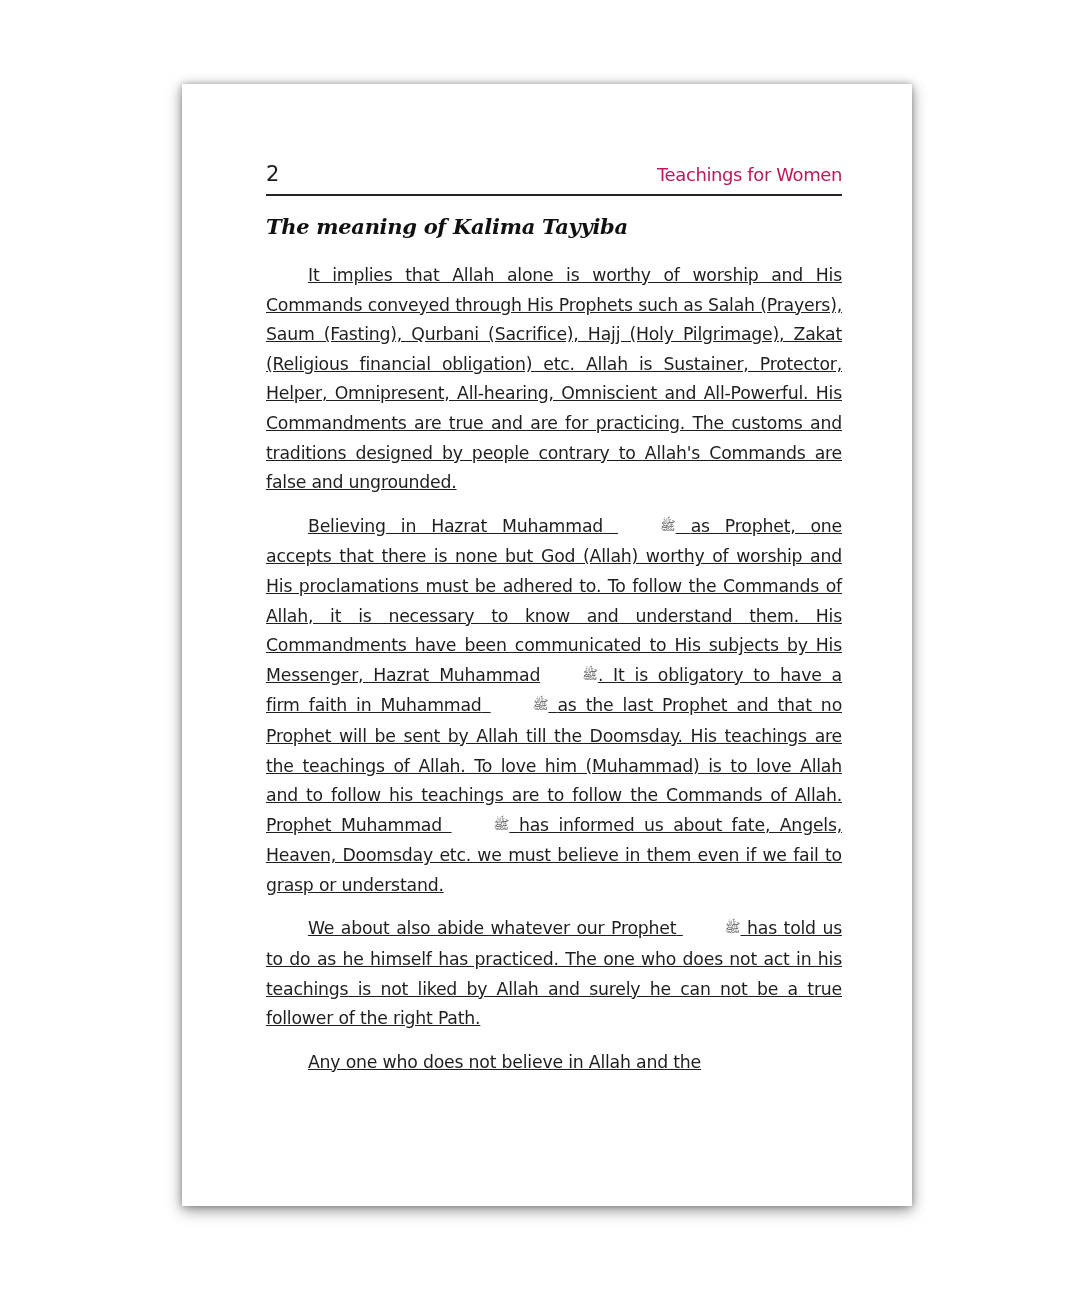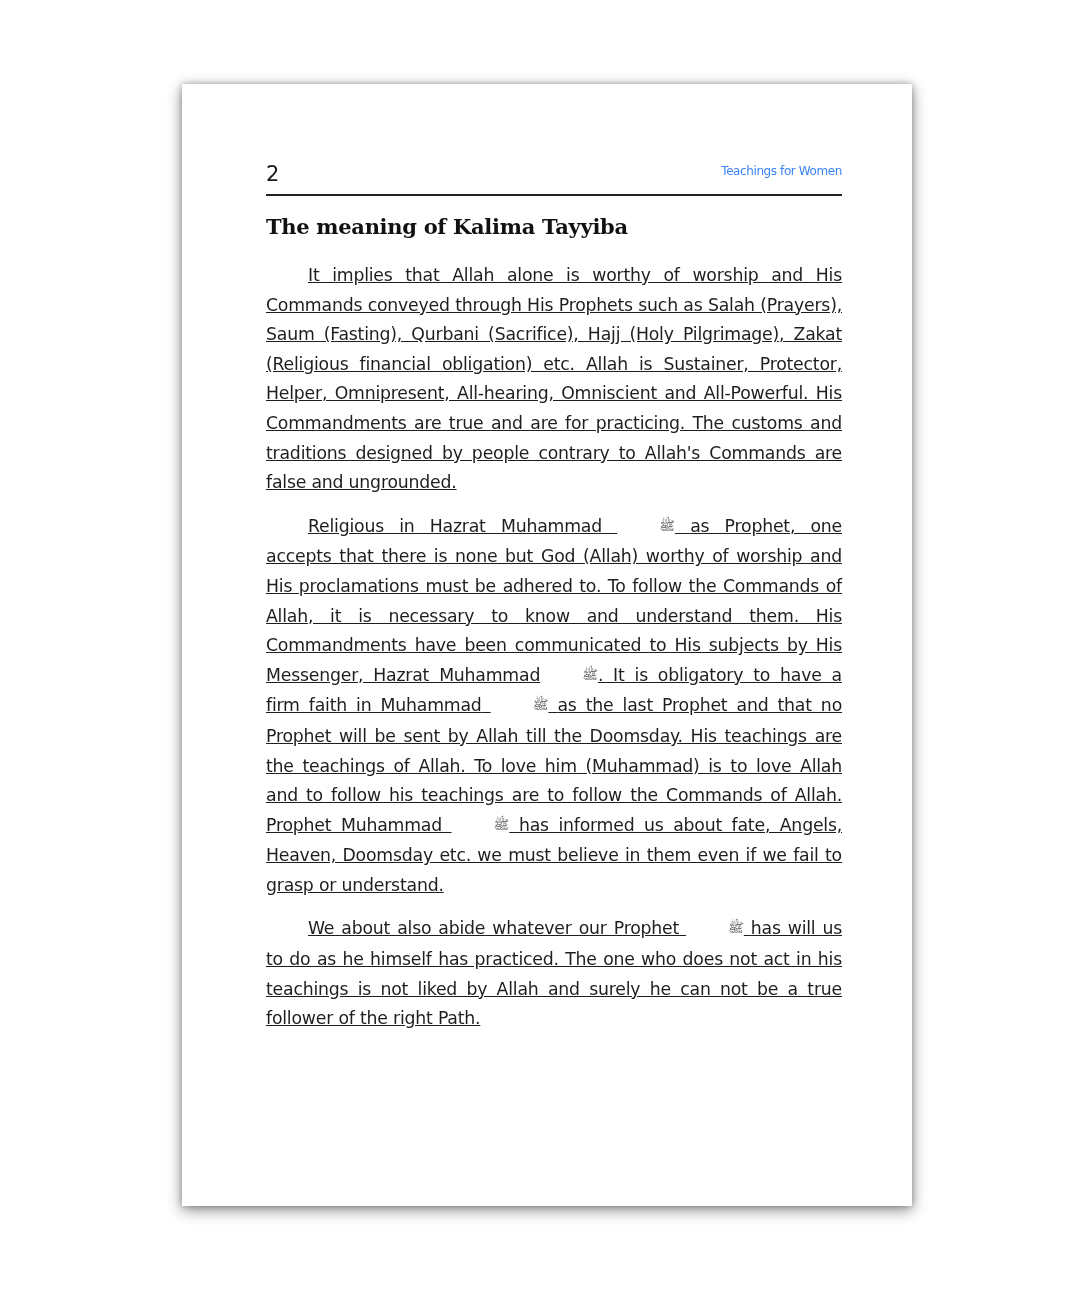--- a/index.html
+++ b/index.html
@@ -35,37 +35,38 @@
       top: 0;
       font-family: "DejaVu Sans", sans-serif;
       font-size: 21px;
       color: #1a1a1a;
     }
     .running-title {
       position: absolute;
       right: 0;
       top: 2px;
       font-family: "DejaVu Sans", sans-serif;
-      font-size: 12px;
+      font-size: 18px;
       letter-spacing: -0.4px;
-      color: #3b82f6;
+      color: #be185d;
     }
     .head-rule {
       position: absolute;
       left: 84px;
       top: 110px;
       width: 576px;
       height: 0;
       border-top: 2px solid #222;
     }
     .chapter-title {
       position: absolute;
       left: 84px;
       top: 130px;
       font-family: "DejaVu Serif", serif;
+      font-style: italic;
       font-weight: bold;
       font-size: 21px;
       color: #111;
       letter-spacing: -0.3px;
     }
     .body-text {
       position: absolute;
       left: 84px;
       top: 177px;
       width: 576px;
@@ -99,29 +100,32 @@
   <div class="head-rule"></div>
 
   <div class="chapter-title">The meaning of Kalima Tayyiba</div>
 
   <div class="body-text">
     <p class="para">
       <span>It implies that Allah alone is worthy of worship and His Commands conveyed through His Prophets such as Salah (Prayers), Saum (Fasting), Qurbani (Sacrifice), Hajj (Holy Pilgrimage), Zakat (Religious financial obligation) etc. Allah is Sustainer, Protector, Helper, Omnipresent, All-hearing, Omniscient and All-Powerful. His Commandments are true and are for practicing. The customs and traditions designed by people contrary to Allah's Commands are false and ungrounded.</span>
     </p>
 
     <p class="para">
-      <span>Religious in Hazrat Muhammad</span>
+      <span>Believing in Hazrat Muhammad</span>
       <span class="saw">ﷺ</span>
       <span>as Prophet, one accepts that there is none but God (Allah) worthy of worship and His proclamations must be adhered to. To follow the Commands of Allah, it is necessary to know and understand them. His Commandments have been communicated to His subjects by His Messenger, Hazrat Muhammad</span><span class="saw">ﷺ</span><span>. It is obligatory to have a firm faith in Muhammad</span>
       <span class="saw">ﷺ</span>
       <span>as the last Prophet and that no Prophet will be sent by Allah till the Doomsday. His teachings are the teachings of Allah. To love him (Muhammad) is to love Allah and to follow his teachings are to follow the Commands of Allah. Prophet Muhammad</span>
       <span class="saw">ﷺ</span>
       <span>has informed us about fate, Angels, Heaven, Doomsday etc. we must believe in them even if we fail to grasp or understand.</span>
     </p>
 
     <p class="para">
       <span>We about also abide whatever our Prophet</span>
       <span class="saw">ﷺ</span>
-      <span>has will us to do as he himself has practiced. The one who does not act in his teachings is not liked by Allah and surely he can not be a true follower of the right Path.</span>
+      <span>has told us to do as he himself has practiced. The one who does not act in his teachings is not liked by Allah and surely he can not be a true follower of the right Path.</span>
     </p>
 
+    <p class="para">
+      <span>Any one who does not believe in Allah and the</span>
+    </p>
   </div>
 </div>
 
 </body></html>

